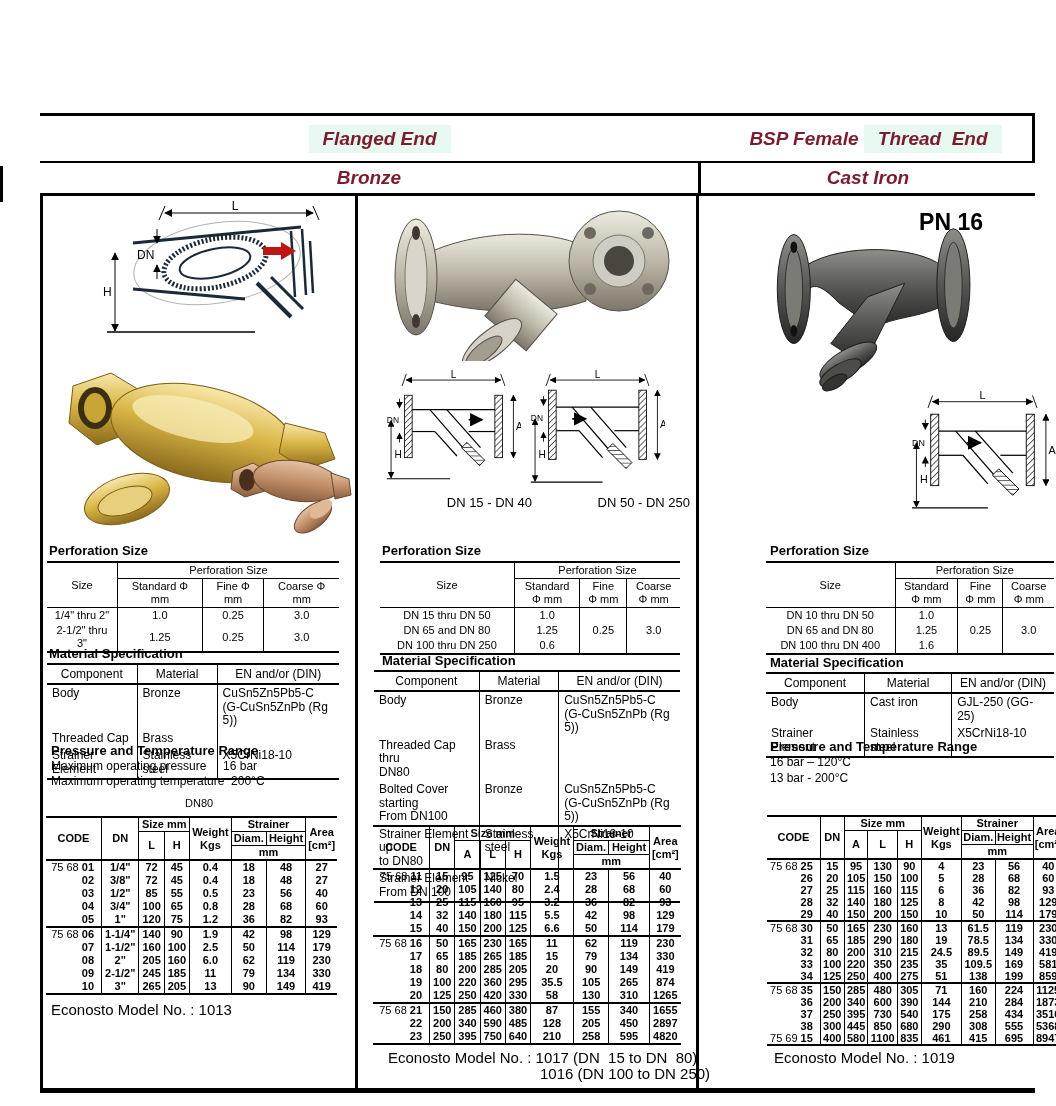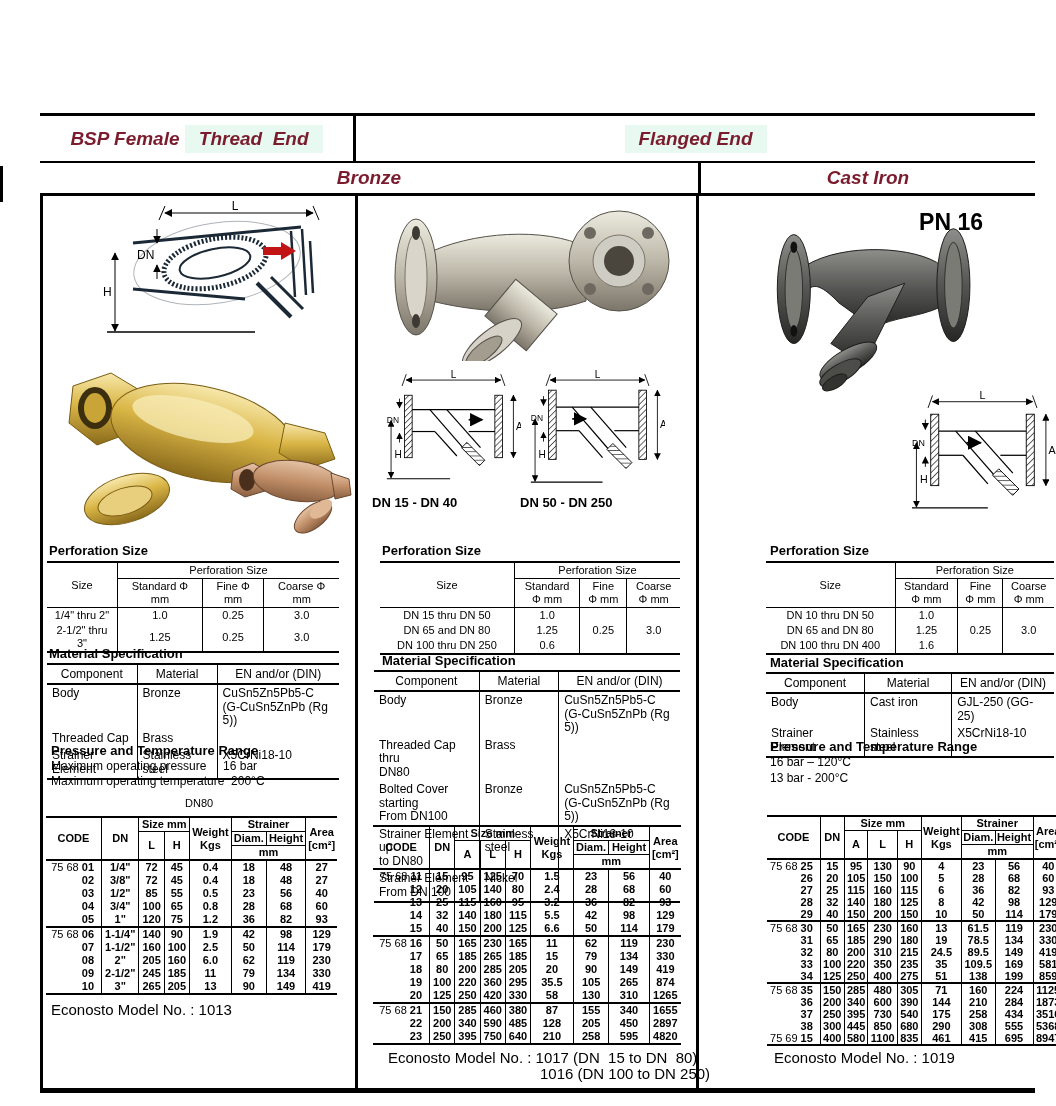--- a/index.html
+++ b/index.html
@@ -26,21 +26,21 @@
   .main{position:absolute;left:40px;top:193px;width:995px;height:895px;border-bottom:5px solid #000;display:flex;}
   .col{position:relative;}
   .c1{width:312px;border-left:3px solid #000;border-right:3px solid #000;}
   .c2{width:338px;border-right:3px solid #000;}
   .c3{flex:1;margin-left:43px;}
   .abs{position:absolute;}
   
   .stitle{font-size:13px;font-weight:700;}
   .pline{font-size:12px;white-space:pre;line-height:15px;}
   .note{font-size:15px;white-space:pre;}
-  .cap{font-size:13px;font-weight:700;text-align:left;}
+  .cap{font-size:13px;font-weight:400;text-align:right;}
   .pn{font-size:23px;font-weight:700;}
   .dn80{font-size:11px;}
   
   table{border-collapse:collapse;width:100%;}
   .perf,.mat,.dt{border-top:2px solid #000;border-bottom:2px solid #000;}
   .perf th,.perf td{border:1px solid #000;font-size:11px;font-weight:400;text-align:center;
                     padding:1px 3px;white-space:pre-line;line-height:13px;}
   .perf td{border-top:none;border-bottom:none;}
   .perf .psize{text-align:center;}
   .perf th:first-child,.perf td:first-child{border-left:none;}
@@ -113,26 +113,26 @@
     </linearGradient>
   </defs>
 </svg>
 
 <div class="page">
   <div class="tick"></div>
 
 
   <div class="hdr">
     <div class="hrow hrow1">
+      <div class="hcell hc2">
+        <span class="mint">Flanged End</span>
+      </div>
       <div class="hcell hc1">
         <span style="white-space:pre">BSP Female </span>
         <span class="mint">Thread  End</span>
-      </div>
-      <div class="hcell hc2">
-        <span class="mint">Flanged End</span>
       </div>
     </div>
     <div class="hrow hrow2">
       <div class="hcell hc3">
         <span>Bronze</span>
       </div>
       <div class="hcell hc4">
         <span>Cast Iron</span>
       </div>
     </div>

